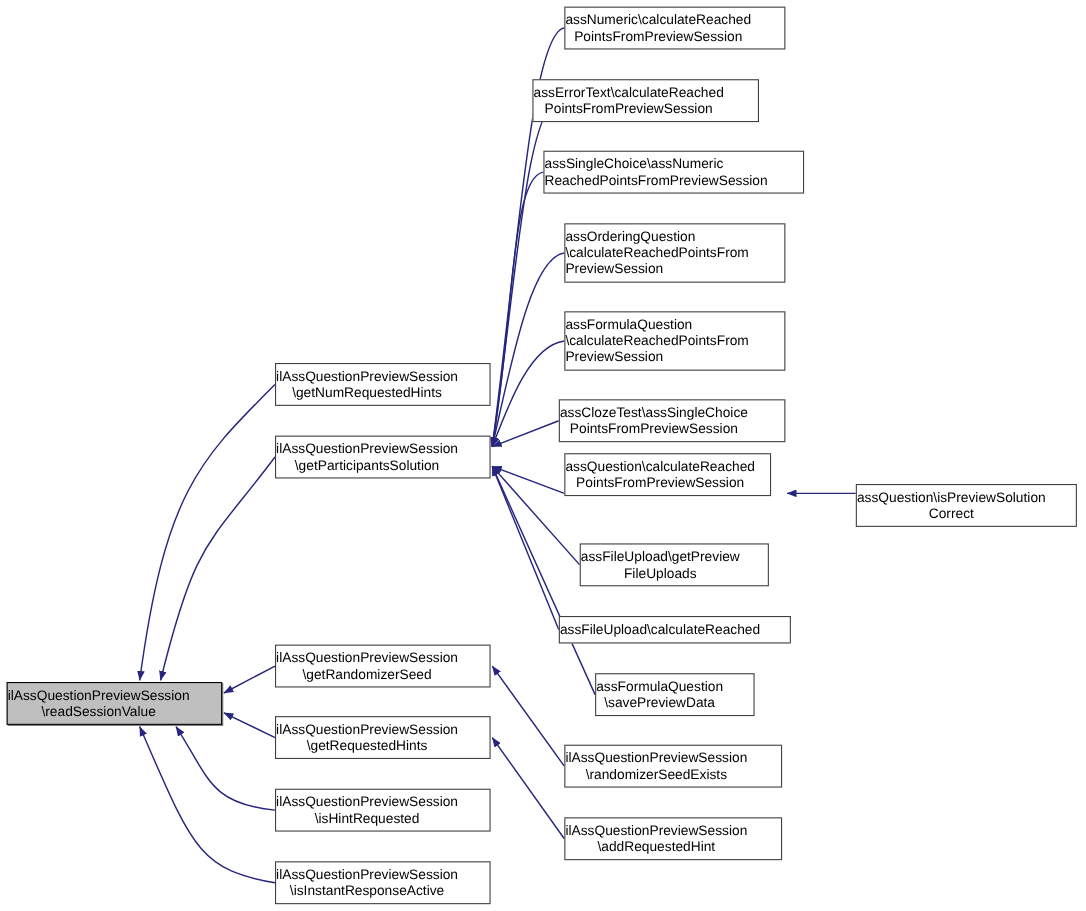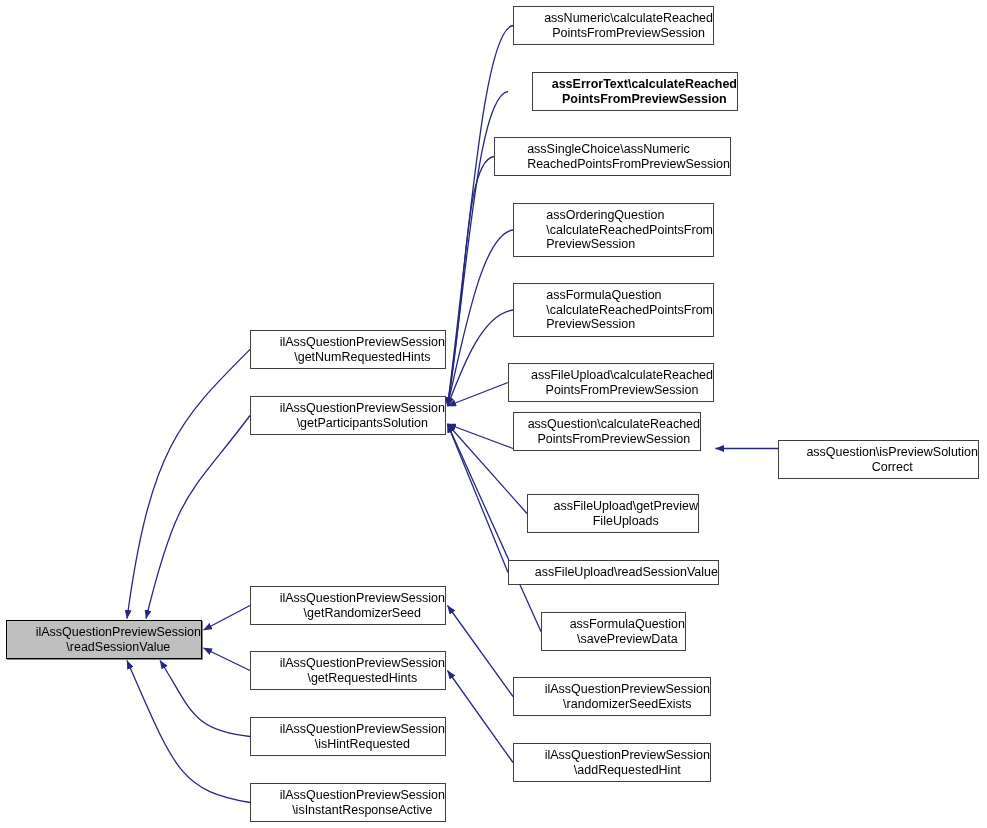--- a/index.html
+++ b/index.html
@@ -1,20 +1,20 @@
 <!DOCTYPE html>
 <html><head>
 <meta charset="utf-8">
 <style>
   html,body{margin:0;padding:0;background:#ffffff;}
   body{font-family:"Liberation Sans", sans-serif;}
   #graph{position:relative;width:987px;height:828px;background:#ffffff;overflow:hidden;}
   #edges{position:absolute;left:0;top:0;width:987px;height:828px;}
   .node{position:absolute;box-sizing:border-box;border:1px solid #404040;background:#ffffff;
-        display:flex;align-items:center;justify-content:flex-end;}
+        display:flex;align-items:center;justify-content:flex-start;}
   .node .lbl{font-size:12.5px;line-height:14.6px;color:#000000;text-align:center;white-space:pre;}
   .node.root{background:#bfbfbf;border:1px solid #000000;box-shadow:1px 1px 0 #808080;}
   .node.left-text .lbl{text-align:left;}
 </style>
 </head>
 <body>
 
 <div id="graph">
   <svg id="edges" xmlns="http://www.w3.org/2000/svg">
       <defs>
@@ -68,52 +68,52 @@
 \isHintRequested</div>
       </div>
       <div class="node" style="left: 250px; top: 783px; width: 196px; height: 39px;">
         <div class="lbl">ilAssQuestionPreviewSession
 \isInstantResponseActive</div>
       </div>
       <div class="node" style="left: 513px; top: 6px; width: 201px; height: 39px;">
         <div class="lbl">assNumeric\calculateReached
 PointsFromPreviewSession</div>
       </div>
-      <div class="node" style="left: 532px; top: 72px; width: 206px; height: 39px; font-weight: bold;">
+      <div class="node" style="left: 484px; top: 72px; width: 206px; height: 39px;">
         <div class="lbl">assErrorText\calculateReached
 PointsFromPreviewSession</div>
       </div>
       <div class="node left-text" style="left: 494px; top: 137px; width: 237px; height: 39px;">
         <div class="lbl">assSingleChoice\assNumeric
 ReachedPointsFromPreviewSession</div>
       </div>
       <div class="node left-text" style="left: 513px; top: 203px; width: 201px; height: 54px;">
         <div class="lbl">assOrderingQuestion
 \calculateReachedPointsFrom
 PreviewSession</div>
       </div>
       <div class="node left-text" style="left: 513px; top: 283px; width: 201px; height: 54px;">
         <div class="lbl">assFormulaQuestion
 \calculateReachedPointsFrom
 PreviewSession</div>
       </div>
       <div class="node" style="left: 508px; top: 363px; width: 206px; height: 39px;">
-        <div class="lbl">assFileUpload\calculateReached
+        <div class="lbl">assClozeTest\assSingleChoice
 PointsFromPreviewSession</div>
       </div>
       <div class="node" style="left: 513px; top: 412px; width: 188px; height: 39px;">
         <div class="lbl">assQuestion\calculateReached
 PointsFromPreviewSession</div>
       </div>
       <div class="node" style="left: 527px; top: 494px; width: 172px; height: 39px;">
         <div class="lbl">assFileUpload\getPreview
 FileUploads</div>
       </div>
       <div class="node" style="left: 508px; top: 560px; width: 211px; height: 25px;">
-        <div class="lbl">assFileUpload\readSessionValue</div>
+        <div class="lbl">assFileUpload\calculateReached</div>
       </div>
       <div class="node" style="left: 541px; top: 612px; width: 145px; height: 39px;">
         <div class="lbl">assFormulaQuestion
 \savePreviewData</div>
       </div>
       <div class="node" style="left: 513px; top: 677px; width: 198px; height: 39px;">
         <div class="lbl">ilAssQuestionPreviewSession
 \randomizerSeedExists</div>
       </div>
       <div class="node" style="left: 513px; top: 743px; width: 198px; height: 39px;">

